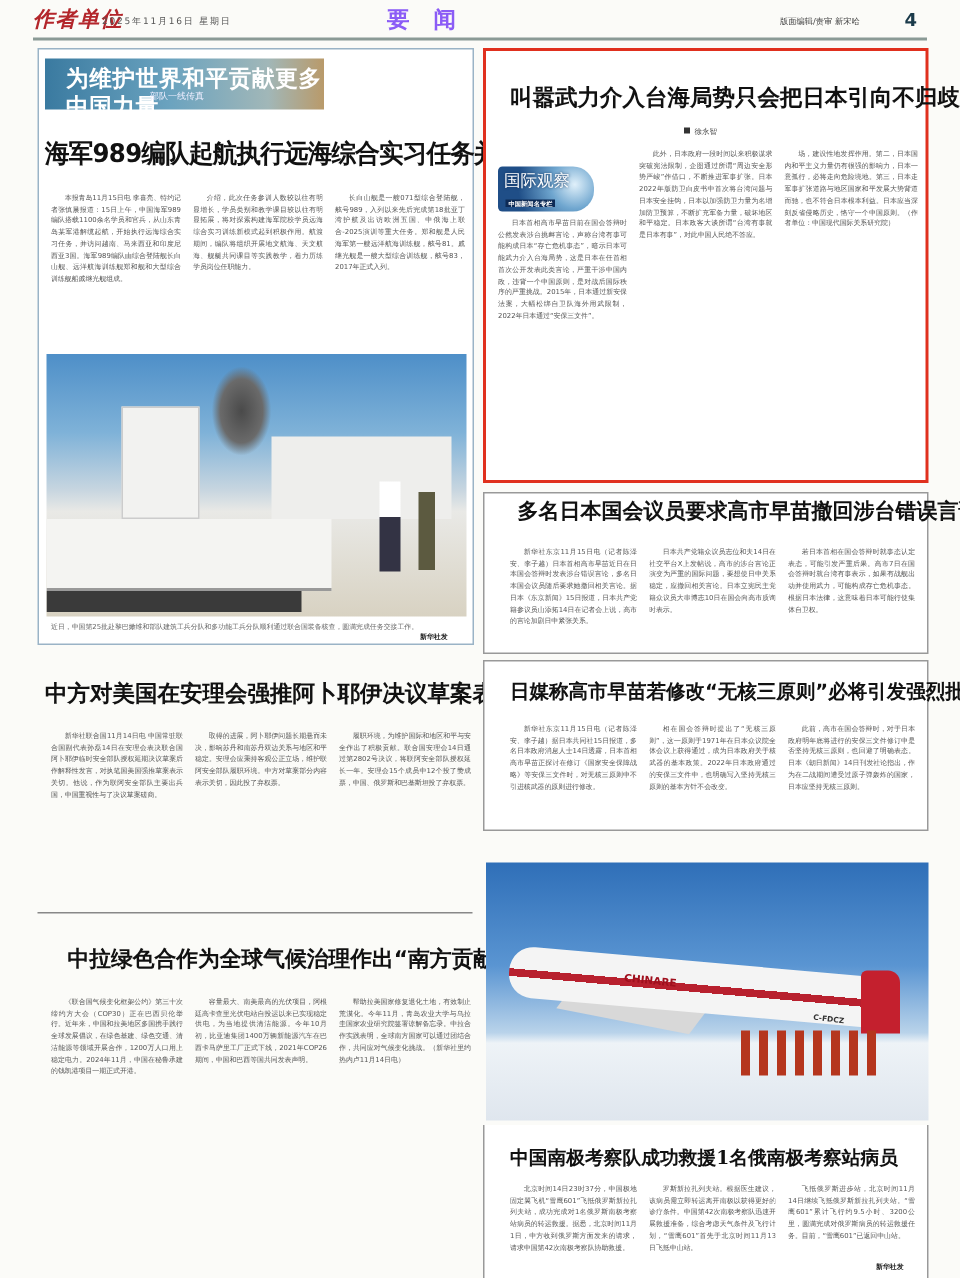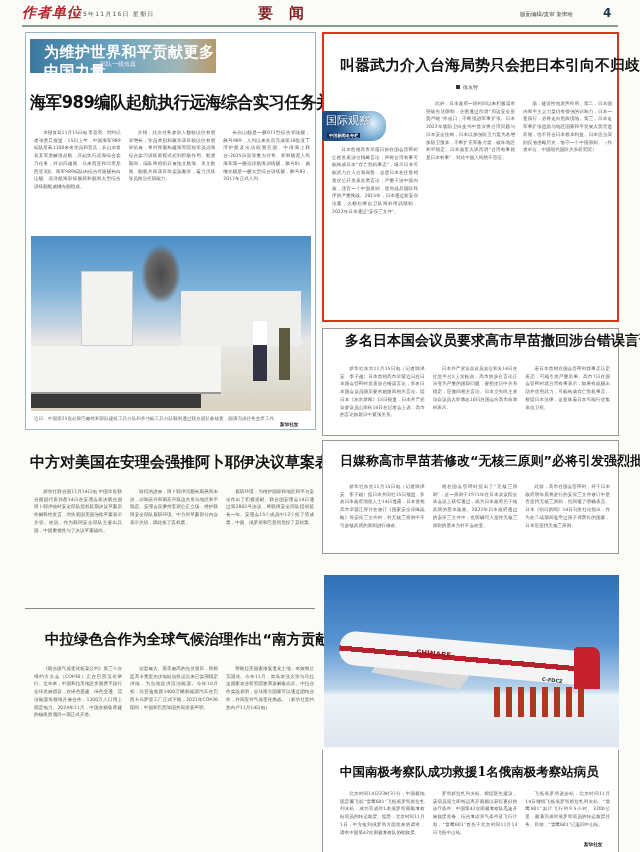--- a/index.html
+++ b/index.html
@@ -1,20 +1,20 @@
 <!DOCTYPE html>
 <html><head>
 <meta charset="utf-8">
 <style>
   * { box-sizing: border-box; margin: 0; padding: 0; }
   html, body { width: 640px; height: 852px; background: #fbfbf8; overflow: hidden; }
   body { font-family: "DejaVu Serif", serif; color: #222; position: relative; }
   .mast-logo { position: absolute; left: 22px; top: 4px; font-size: 14px; font-weight: bold; color: #b3262b; font-style: italic; letter-spacing: 1px; }
   .mast-date { position: absolute; left: 68px; top: 10px; font-size: 6px; color: #555; letter-spacing: 1.2px; font-family: "DejaVu Sans", sans-serif; }
-  .mast-section { position: absolute; left: 258px; top: 4px; font-size: 15px; font-weight: bold; color: #7f1d1d; letter-spacing: 16px; font-family: "DejaVu Sans", sans-serif; }
+  .mast-section { position: absolute; left: 258px; top: 4px; font-size: 15px; font-weight: bold; color: #8b5cf6; letter-spacing: 16px; font-family: "DejaVu Sans", sans-serif; }
   .mast-editor { position: absolute; left: 520px; top: 11px; font-size: 5.5px; color: #444; font-family: "DejaVu Sans", sans-serif; }
   .mast-page { position: absolute; left: 603px; top: 6px; font-size: 12px; font-weight: bold; color: #1a3a4a; font-family: "DejaVu Sans", sans-serif; }
   .mast-rule { position: absolute; left: 22px; top: 25px; width: 596px; height: 2px; background: #8a9a96; }
 
   .box-left { position: absolute; left: 25px; top: 32px; width: 291px; height: 398px; border: 1px solid #9ab3c6; background: #fff; }
   .banner { position: absolute; left: 30px; top: 39px; width: 186px; height: 34px; background: linear-gradient(90deg,#3a7aa0,#6ba3bf 45%,#a1b7b8 80%,#b99a6a); }
   .banner-t1 { position: absolute; left: 14px; top: 4px; font-size: 15px; color: #fff; font-weight: bold; font-family: "DejaVu Sans", sans-serif; letter-spacing: .5px; }
   .banner-t2 { position: absolute; left: 70px; top: 21px; font-size: 6px; color: #eef; font-family: "DejaVu Sans", sans-serif; }
   .h-navy { position: absolute; left: 30px; top: 91px; width: 286px; font-size: 17px; font-weight: bold; font-family: "DejaVu Sans", sans-serif; color: #111; letter-spacing: -.5px; white-space: nowrap; transform: scaleX(.96); transform-origin: left; }
 
@@ -34,21 +34,21 @@
   .caption1-credit { position: absolute; left: 280px; top: 422px; font-size: 4.6px; color: #222; font-weight: bold; font-family: "DejaVu Sans", sans-serif; }
 
   .h-left2 { position: absolute; left: 30px; top: 453px; width: 286px; font-size: 15px; font-weight: bold; color: #111; white-space: nowrap; }
   .h-left3 { position: absolute; left: 45px; top: 630px; width: 270px; font-size: 14.5px; font-weight: bold; color: #111; font-family: "DejaVu Sans", sans-serif; white-space: nowrap; }
   .rule-left { position: absolute; left: 25px; top: 608px; width: 290px; height: 1px; background: #888; }
 
   .box-red { position: absolute; left: 322px; top: 32px; width: 297px; height: 290px; border: 2.5px solid #e0301e; background: #fff; }
   .h-red { position: absolute; left: 340px; top: 56px; width: 268px; font-size: 15px; font-weight: bold; font-family: "DejaVu Sans", sans-serif; color: #111; white-space: nowrap; }
   .byline { position: absolute; left: 456px; top: 84px; font-size: 5px; color: #444; }
   .byline::before { content: ""; display: inline-block; width: 4px; height: 4px; background: #333; margin-right: 3px; }
-  .intl-badge { position: absolute; left: 322px; top: 111px; width: 64px; height: 30px; border-radius: 3px 14px 14px 3px; background: radial-gradient(circle at 80% 40%,#e0f0fa 0,#6fa6cf 30%,#1f4e87 70%); }
+  .intl-badge { position: absolute; left: 332px; top: 111px; width: 64px; height: 30px; border-radius: 3px 14px 14px 3px; background: radial-gradient(circle at 80% 40%,#e0f0fa 0,#6fa6cf 30%,#1f4e87 70%); }
   .intl-t1 { position: absolute; left: 4px; top: 2px; font-size: 11px; color: #fff; font-family: "DejaVu Sans", sans-serif; text-shadow: 0 0 2px #0d2a55; }
   .intl-t2 { position: absolute; left: 5px; top: 22px; font-size: 4.2px; color: #fff; background: #0d2a55; padding: 0 2px; font-family: "DejaVu Sans", sans-serif; font-weight: bold; }
 
   .box-r2 { position: absolute; left: 322px; top: 328px; width: 297px; height: 108px; border: 1px solid #999; background: #fff; }
   .h-r2 { position: absolute; left: 345px; top: 332px; font-size: 14px; font-weight: bold; font-family: "DejaVu Sans", sans-serif; color: #111; white-space: nowrap; }
   .box-r3 { position: absolute; left: 322px; top: 440px; width: 297px; height: 114px; border: 1px solid #999; background: #fff; }
   .h-r3 { position: absolute; left: 340px; top: 452px; font-size: 13px; font-weight: bold; font-family: "DejaVu Sans", sans-serif; color: #111; white-space: nowrap; }
 
   .photo2 { position: absolute; left: 324px; top: 575px; width: 295px; height: 172px; background: linear-gradient(180deg,#2f6fb8 0%,#5a95d2 40%,#b9d3ea 66%,#eef3f7 70%,#dfe6ee 100%); overflow: hidden; }
   .plane-body { position: absolute; left: 15px; top: 66px; width: 250px; height: 34px; background: linear-gradient(180deg,#f4f4f4 0 45%,#b8202e 45% 60%,#f4f4f4 60%); border-radius: 16px 6px 6px 16px; transform: rotate(5deg); }

